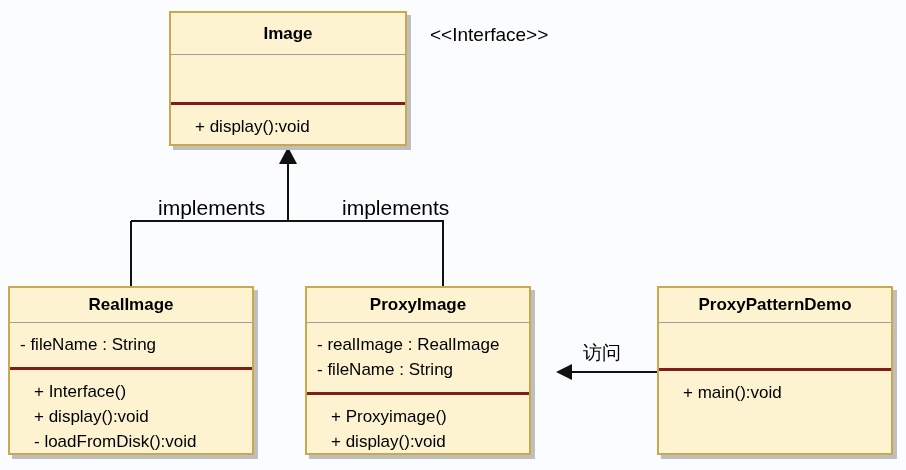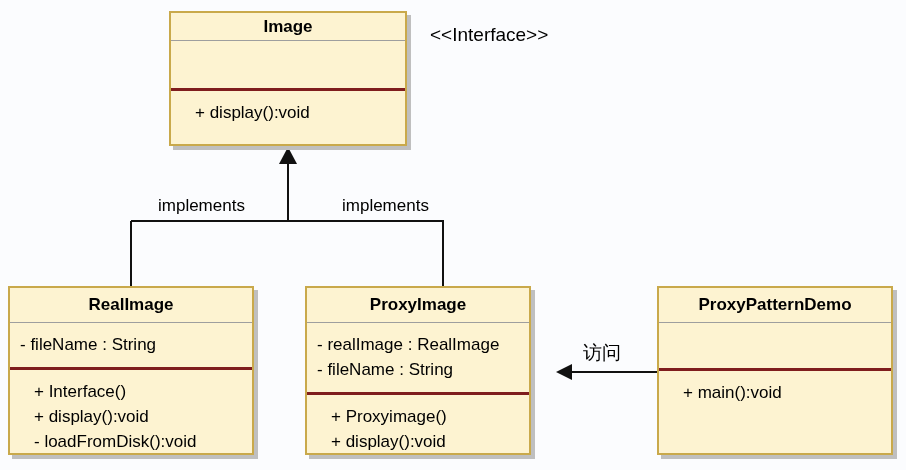--- a/index.html
+++ b/index.html
@@ -68,21 +68,21 @@
   .arrow-left {
     position: absolute;
     width: 0; height: 0;
     border-top: 8px solid transparent;
     border-bottom: 8px solid transparent;
     border-right: 16px solid #111;
   }
   
   .edge-label {
     position: absolute;
-    font-size: 17px;
+    font-size: 21px;
     white-space: nowrap;
   }
   .stereotype {
     position: absolute;
     font-size: 19px;
     white-space: nowrap;
   }
   .access-label {
     position: absolute;
     font-size: 19px;
@@ -102,21 +102,21 @@
 
   <div class="line" style="left:570px; top:371px; width:87px; height:2px;"></div>
   <div class="arrow-left" style="left:556px; top:364px;"></div>
 
   <div class="stereotype" style="left:430px; top:24px;">&lt;&lt;Interface&gt;&gt;</div>
   <div class="edge-label" style="left:158px; top:196px;">implements</div>
   <div class="edge-label" style="left:342px; top:196px;">implements</div>
   <div class="access-label" style="left:583px; top:340px;">访问</div>
 
   <div class="uml-class" style="left:169px; top:11px; width:238px; height:135px;">
-    <div class="uml-title" style="height:28px;">Image</div>
+    <div class="uml-title" style="height:42px;">Image</div>
     <div class="uml-attrs" style="height:50px;"></div>
     <div class="uml-methods">
       <div class="uml-member">+ display():void</div>
     </div>
   </div>
 
   <div class="uml-class" style="left:8px; top:286px; width:246px; height:169px;">
     <div class="uml-title" style="height:35px;">RealImage</div>
     <div class="uml-attrs" style="height:47px;">
       <div class="uml-member">- fileName : String</div>

